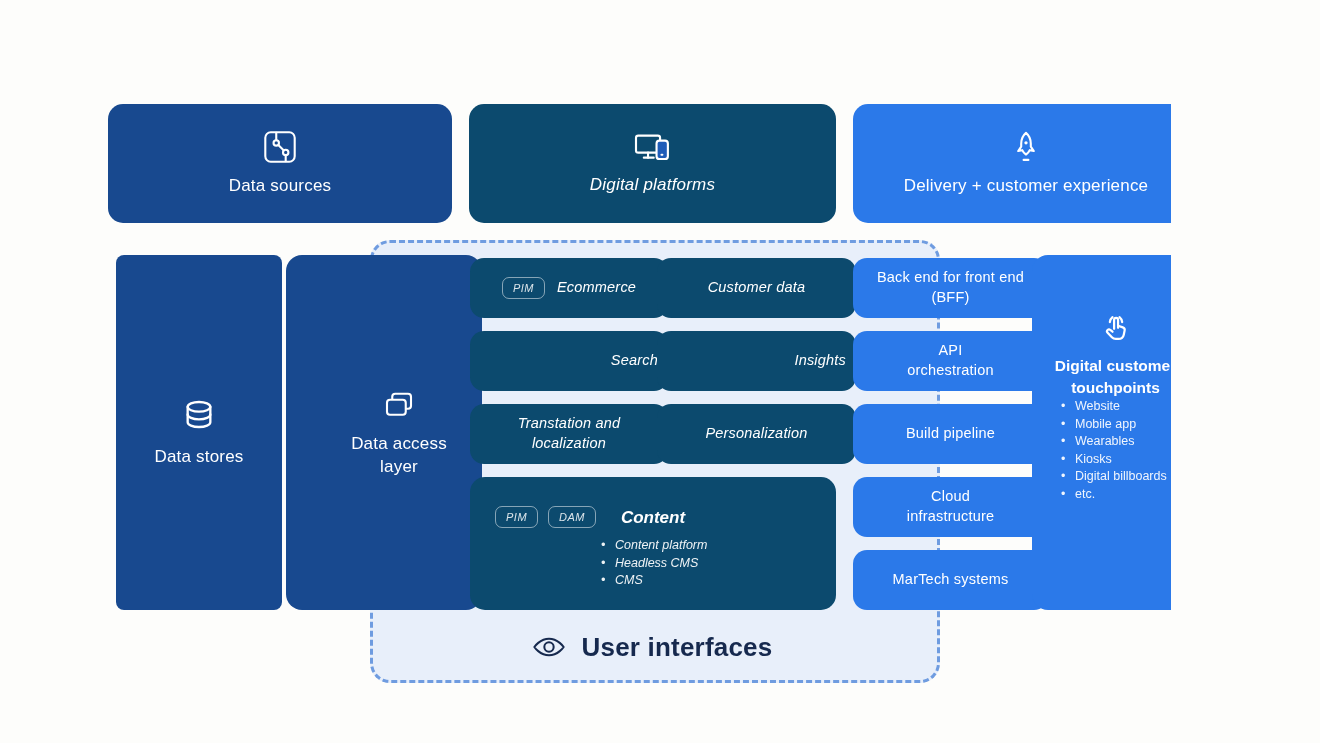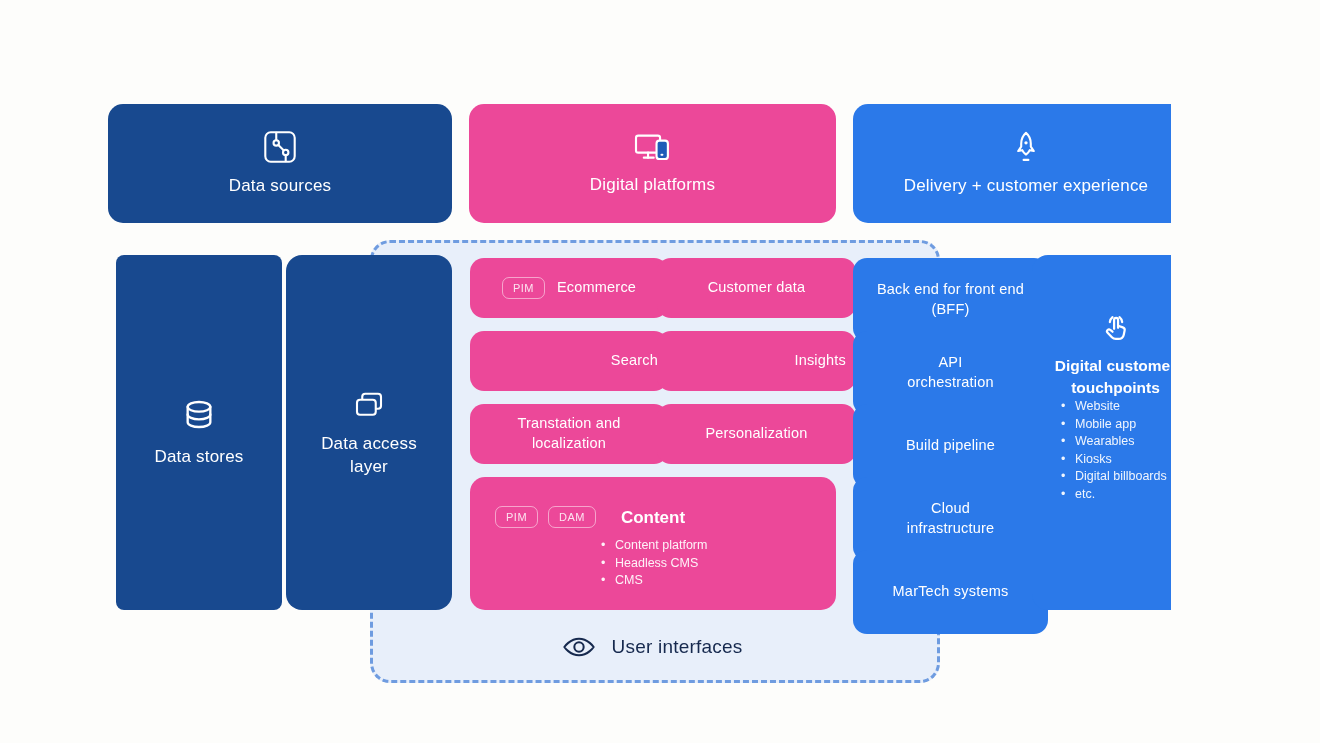--- a/index.html
+++ b/index.html
@@ -7,58 +7,58 @@
     width:1320px;height:743px;
     background:#fdfdfb;
     font-family:"Liberation Sans", sans-serif;
     -webkit-font-smoothing:antialiased;
   }
   .stage{position:relative;width:1171px;height:743px;overflow:hidden;}
 
   
   .box{position:absolute;border-radius:14px;color:#fff;display:flex;align-items:center;justify-content:center;}
   .navy{background:#18498f;}
-  .med{background:#ec4899;}
+  .med{background:#0c4a6e;font-style:italic;}
   .bright{background:#2b79e9;}
 
   .v-center{flex-direction:column;gap:10px;}
   .box .label{font-size:17px;font-weight:500;letter-spacing:.2px;text-align:center;line-height:1.35;}
 
   
   #box-data-sources{left:108px;top:104px;width:344px;height:119px;border-radius:15px;}
   #box-digital-platforms{left:469px;top:104px;width:367px;height:119px;border-radius:15px;}
   #box-delivery{left:853px;top:104px;width:346px;height:119px;border-radius:15px;}
 
   
   #ui-container{
     position:absolute;left:370px;top:240px;width:564px;height:437px;
     background:#e8effa;border:3px dashed #6f9ce0;border-radius:20px;
   }
 
   
   #box-data-stores{left:116px;top:255px;width:166px;height:355px;border-radius:8px;}
-  #box-data-access{left:286px;top:255px;width:166px;height:355px;border-radius:16px;}
+  #box-data-access{left:286px;top:255px;width:166px;height:355px;border-radius:16px;padding-left:30px;}
 
   
   .cellA{left:470px;width:178px;}
   .cellB{left:657px;width:179px;}
   .row1{top:258px;height:60px;}
   .row2{top:331px;height:60px;justify-content:flex-end;}
   .row3{top:404px;height:60px;}
   .cell{padding:0 10px;}
   .cell .label{font-size:14.5px;}
 
   
   #box-content{left:470px;top:477px;width:366px;height:133px;display:block;border-radius:15px;}
   #box-content .badges{position:absolute;left:25px;top:29px;display:flex;gap:10px;}
   #box-content .content-title{position:absolute;left:0;right:0;top:31px;text-align:center;font-size:17px;font-weight:700;}
   #box-content .content-list{position:absolute;left:131px;top:60px;}
 
   
-  .bff{left:853px;width:167px;padding:12px 14px;}
+  .bff{left:853px;width:167px;padding:0 14px;}
   .bff .label{font-size:14.5px;}
   .bffr1{top:258px;height:60px;}
   .bffr2{top:331px;height:60px;}
   .bffr3{top:404px;height:60px;}
   .bffr4{top:477px;height:60px;}
   .bffr5{top:550px;height:60px;}
 
   
   #box-touchpoints{left:1032px;top:255px;width:167px;height:355px;display:block;border-radius:16px;}
   #box-touchpoints .tp-inner{display:flex;flex-direction:column;align-items:center;padding-top:54px;}
@@ -78,21 +78,21 @@
     display:inline-flex;align-items:center;justify-content:center;
     border:1.5px solid rgba(255,255,255,.5);color:rgba(255,255,255,.85);
     font-size:11px;letter-spacing:.5px;border-radius:7px;padding:4px 10px;font-weight:500;
   }
 
   
   #user-interfaces{
     position:absolute;left:370px;top:627px;width:564px;height:40px;
     display:flex;align-items:center;justify-content:center;gap:16px;color:#16294e;
   }
-  #user-interfaces .ui-label{font-size:19px;font-weight:400;letter-spacing:.2px;}
+  #user-interfaces .ui-label{font-size:26px;font-weight:700;letter-spacing:.2px;}
 
   
   #brand-logo{position:absolute;left:1214px;top:60px;width:52px;height:52px;}
 
   svg{display:block;}
 </style>
 </head>
 <body>
 
 <div class="stage">

